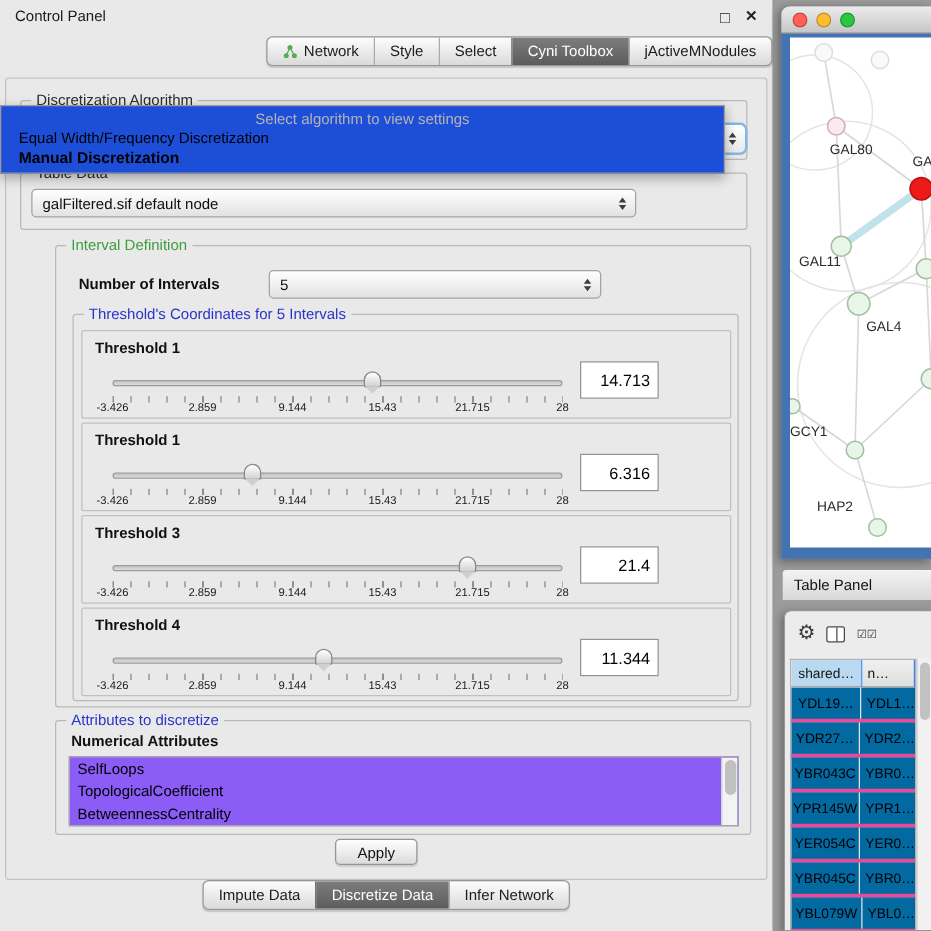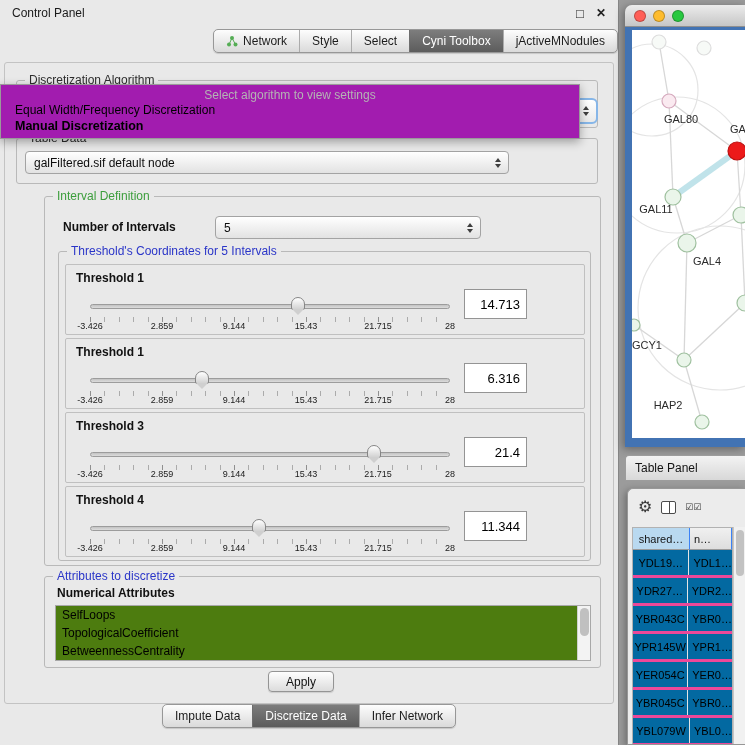--- a/index.html
+++ b/index.html
@@ -24,21 +24,21 @@
   .content-frame{position:absolute;left:4px;top:62px;width:610px;height:642px;border:1px solid #c3c3c3;border-radius:3px}
 
   .group{position:absolute;border:1px solid #b9b9b9;border-radius:3px}
   .group-title{position:absolute;top:-8px;left:8px;background:#e9e9e9;padding:0 4px;font-size:12px;color:#2d2d2d;white-space:nowrap}
   .gt-green{color:#3c9e3c}
   .gt-blue{color:#2a35c8}
 
   .g-algo{left:16px;top:80px;width:582px;height:48px}
   .algo-combo{position:absolute;left:24px;top:98px;width:574px;height:26px;border:2px solid #86b6e8;border-radius:6px;background:linear-gradient(#ffffff,#e9e9e9);z-index:1}
 
-  .popup{position:absolute;left:0;top:84px;width:580px;background:#a21caf;border:1px solid #9a9a9a;box-shadow:0 3px 9px rgba(0,0,0,.32);z-index:50;padding-bottom:4px}
+  .popup{position:absolute;left:0;top:84px;width:580px;background:#1d4ed8;border:1px solid #9a9a9a;box-shadow:0 3px 9px rgba(0,0,0,.32);z-index:50;padding-bottom:4px}
   .popup-hint{text-align:center;color:#b4b4b4;font-size:12px;padding-top:3px;height:17px}
   .popup-item{font-size:12px;padding:1px 14px;color:#000;height:16px;line-height:15px}
   .popup-item.bold{font-weight:bold;font-size:12.5px}
 
   .g-tabledata{left:16px;top:138px;width:582px;height:46px}
   .combo{position:absolute;background:linear-gradient(#ffffff,#e2e2e2);border:1px solid #a3a3a3;border-radius:4px;display:flex;align-items:center;font-size:12px;padding:0 22px 0 8px;color:#0d0d0d}
   .combo .arrows{position:absolute;right:7px;top:50%;transform:translateY(-50%);display:flex;flex-direction:column;gap:2px}
   .arr-up{width:0;height:0;border-left:3.5px solid transparent;border-right:3.5px solid transparent;border-bottom:4px solid #3e3e3e}
   .arr-dn{width:0;height:0;border-left:3.5px solid transparent;border-right:3.5px solid transparent;border-top:4px solid #3e3e3e}
   .td-combo{left:8px;top:12px;width:484px;height:23px}
@@ -57,21 +57,21 @@
   .thumb::after{content:"";position:absolute;left:0px;top:11px;border-left:6px solid transparent;border-right:6px solid transparent;border-top:6px solid #cfcfcf}
   .ticks{position:absolute;left:0;top:20px;width:100%;height:5px;
     background:repeating-linear-gradient(90deg,#8f8f8f 0 1px,transparent 1px 72px),
                repeating-linear-gradient(90deg,#ababab 0 1px,transparent 1px 14.4px)}
   .scale{position:absolute;left:24px;top:56px;width:360px;height:11px;font-size:9px;color:#1a1a1a}
   .scale span{position:absolute;transform:translateX(-50%);white-space:nowrap}
   .thr-value{position:absolute;left:398px;top:24px;width:63px;height:30px;background:#fff;border:1px solid #949494;font-size:13px;display:flex;align-items:center;justify-content:flex-end;padding-right:6px;color:#000}
 
   .g-attr{left:44px;top:576px;width:557px;height:92px}
   .attr-heading{position:absolute;left:12px;top:9px;font-size:12px;font-weight:bold;color:#111}
-  .attr-listwrap{position:absolute;left:10px;top:28px;width:536px;height:56px;background:#4d7c0f;border:1px solid #a8a8a8;overflow:hidden}
+  .attr-listwrap{position:absolute;left:10px;top:28px;width:536px;height:56px;background:#8b5cf6;border:1px solid #a8a8a8;overflow:hidden}
   .attr-item{height:18px;line-height:18px;padding-left:6px;font-size:12px;color:#000}
   .attr-scroll{position:absolute;right:0;top:0;width:13px;height:100%;background:#f3f3f3;border-left:1px solid #cfcfcf}
   .attr-thumb{position:absolute;left:2px;top:2px;width:9px;height:28px;background:#c0c0c0;border-radius:5px}
 
   .apply-btn{position:absolute;left:268px;top:671px;width:66px;height:21px;border:1px solid #949494;border-radius:4px;background:linear-gradient(#fefefe,#dcdcdc);font-size:12px;color:#111;display:flex;align-items:center;justify-content:center;box-shadow:0 1px 1px rgba(0,0,0,.12)}
 
   .bottom-tabs{position:absolute;top:704px;left:0;right:0;display:flex;justify-content:center}
 
   
   .net-window{position:absolute;left:625px;top:5px;width:120px;height:442px;border-radius:7px 0 0 0;box-shadow:-2px 2px 8px rgba(0,0,0,.35)}

